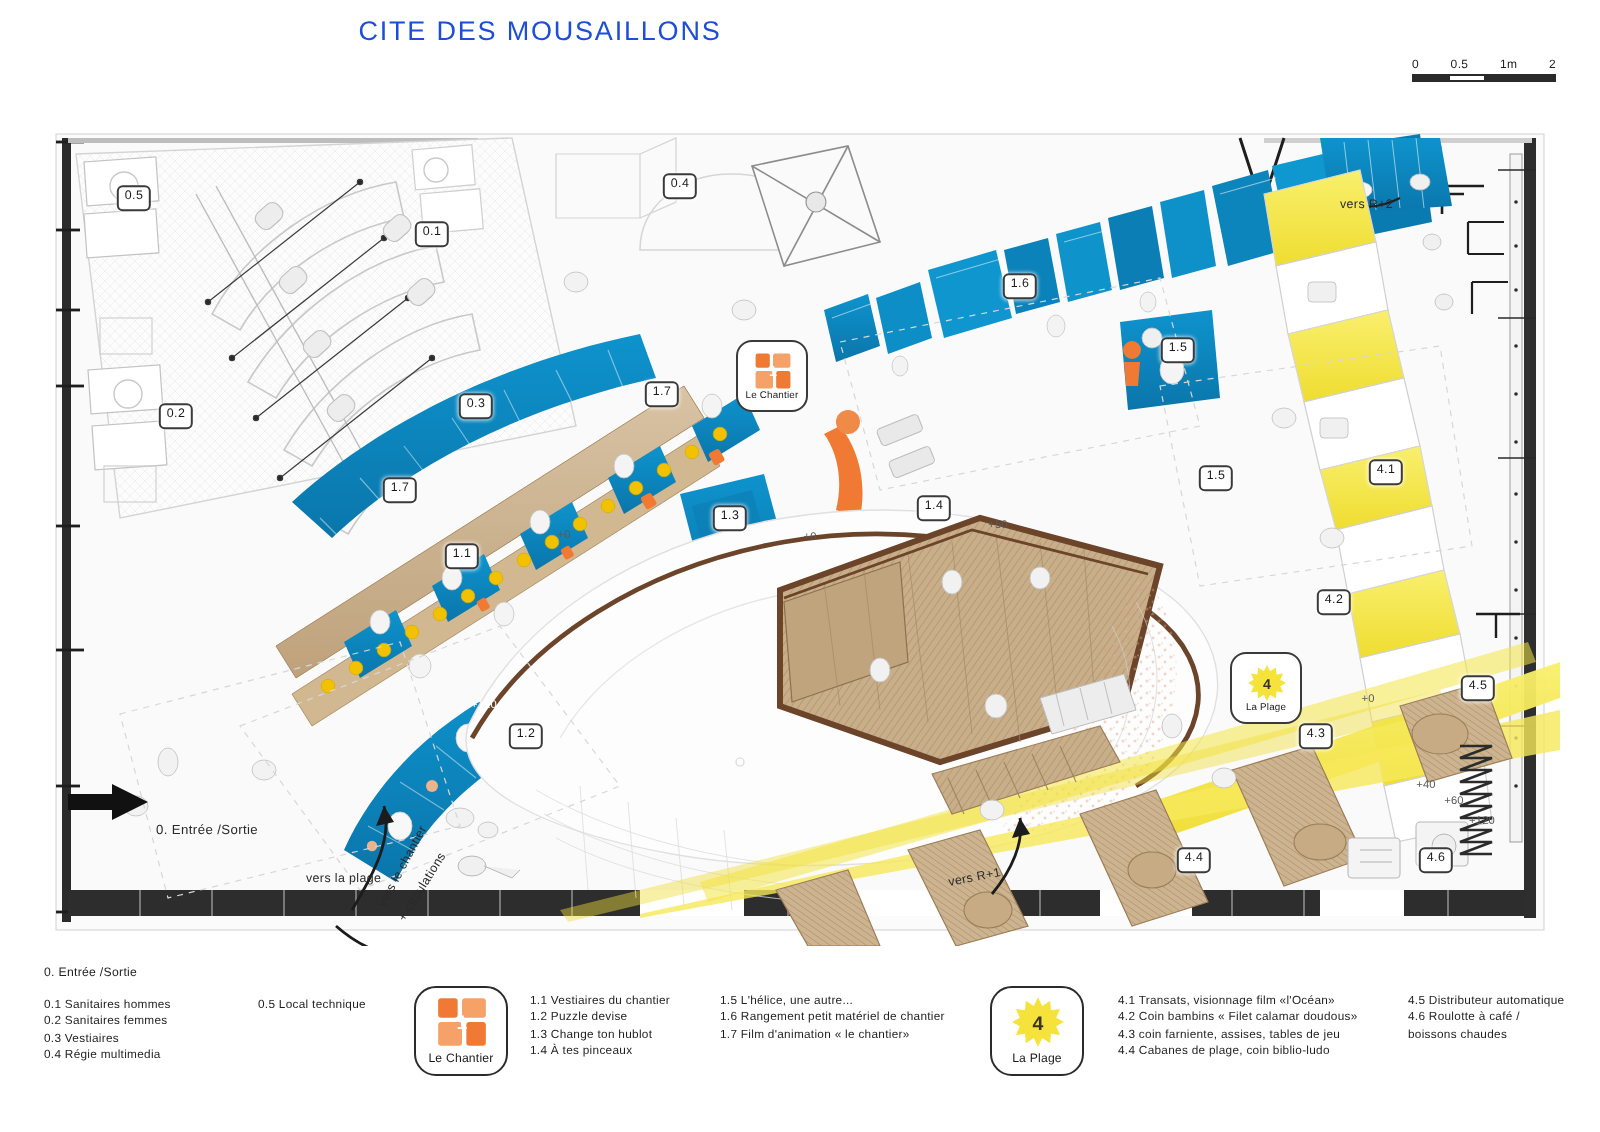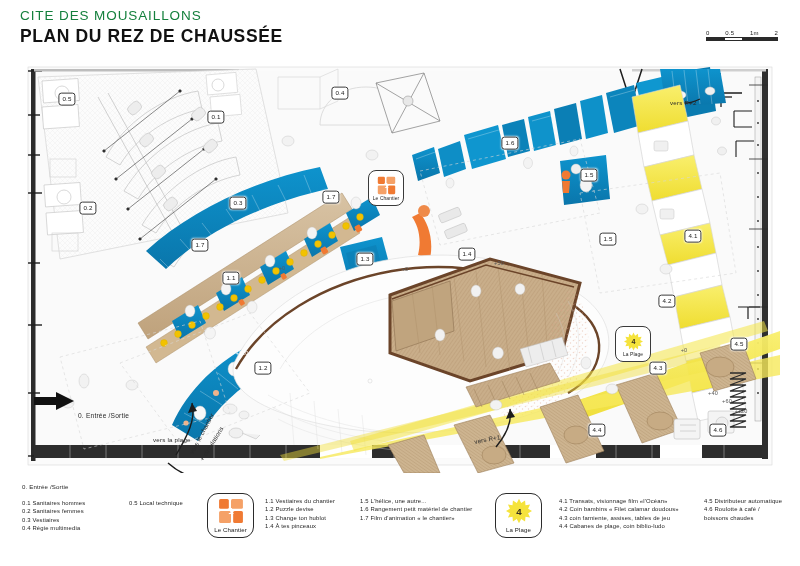--- a/index.html
+++ b/index.html
@@ -19,22 +19,23 @@
   
   #header {
     position: absolute;
     left: 20px; top: 8px;
     width: 500px;
   }
   #title-sub {
     font-size: 13.5px;
     letter-spacing: 0.9px;
     font-weight: 400;
-    color: #15803d;
+    color: #1d4ed8;
     line-height: 16px;
+    text-align: center;
   }
   #title-main {
     font-size: 17.5px;
     letter-spacing: 0.6px;
     font-weight: 700;
     color: #111;
     line-height: 22px;
     margin-top: 1px;
   }
 
@@ -170,21 +171,20 @@
   #badge-chantier-lg { left: 185px; top: 10px; }
   #badge-plage-lg    { left: 473px; top: 10px; }
   .badge-lg .art { width: 26px; height: 26px; }
   .badge-lg .cap { font-size: 6.1px; color: #1a1a1a; letter-spacing: 0.1px; }
 </style>
 </head>
 <body>
 
 <div id="header">
   <div id="title-sub">CITE DES MOUSAILLONS</div>
-  <div id="title-main">PLAN DU REZ DE CHAUSSÉE</div>
 </div>
 
 <div id="scalebar">
   <div class="ticks">
     <span>0</span>
     <span>0.5</span>
     <span>1m</span>
     <span>2</span>
   </div>
   <div class="bar">

